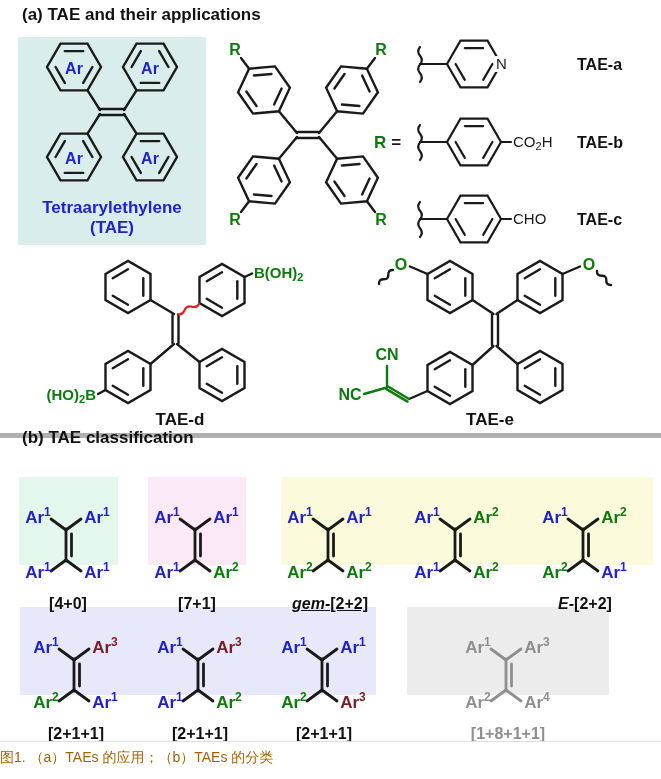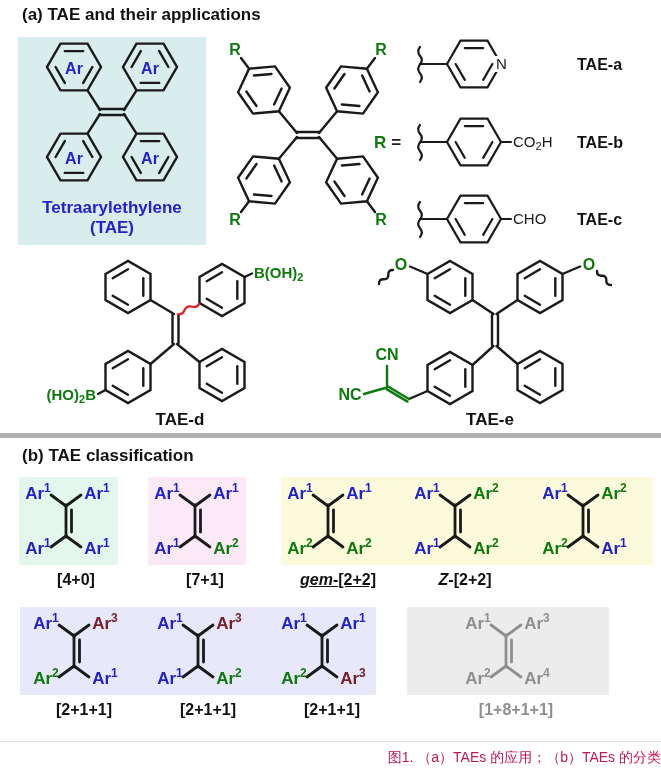--- a/index.html
+++ b/index.html
@@ -5,28 +5,28 @@
   html,body{margin:0;padding:0;background:#fff;}
   .page{position:relative;width:661px;height:779px;background:#fff;
         font-family:"Liberation Sans",sans-serif;overflow:hidden;}
   .abs{position:absolute;}
   .heading{font-size:17px;font-weight:bold;color:#111;}
   .box{position:absolute;border-radius:1px;}
   svg{position:absolute;overflow:visible;}
   svg text{font-family:"Liberation Sans",sans-serif;font-weight:bold;}
   svg text.reg{font-weight:normal;}
   .divider{position:absolute;left:0;width:661px;height:5px;background:#b0b0b0;}
-  .tile{position:absolute;width:116px;height:122px;}
+  .tile{position:absolute;width:116px;height:122px;margin-top:24px;}
   .tile svg{left:0;top:0;}
-  .tile-label{position:absolute;left:8px;top:97px;width:116px;text-align:center;
+  .tile-label{position:absolute;left:0;top:97px;width:116px;text-align:center;
               font-size:16px;font-weight:bold;color:#111;}
   .tile-label i{font-style:italic;}
   .caption-bar{position:absolute;top:741px;left:0;width:661px;border-top:1px solid #dcdcdc;}
-  .caption{position:absolute;top:749px;left:0;width:661px;text-align:right;
-           font-size:14px;color:#be185d;}
+  .caption{position:absolute;top:749px;left:0;width:661px;text-align:left;
+           font-size:14px;color:#a16207;}
 </style>
 </head>
 <body>
 
 <div class="page">
 
   <div class="abs heading" style="left:22px;top:5px;">(a) TAE and their applications</div>
 
   <div class="box" style="left: 18px; top: 37px; width: 188px; height: 208px; background: rgb(217, 237, 236);"></div>
 
@@ -239,21 +239,21 @@
     </g>
     <text x="71" y="17" font-size="16" text-anchor="middle" fill="#0e7a0e">O</text>
     <text x="259" y="17" font-size="16" text-anchor="middle" fill="#0e7a0e">O</text>
     <text x="57" y="107" font-size="16" text-anchor="middle" fill="#0e7a0e">CN</text>
     <text x="20" y="147" font-size="16" text-anchor="middle" fill="#0e7a0e">NC</text>
     <text x="160" y="172" font-size="17" text-anchor="middle" fill="#111">TAE-e</text>
   </svg>
 
   <div class="divider" style="top: 433px; background: rgb(176, 176, 176);"></div>
 
-  <div class="abs heading" style="left:22px;top:446px;">(b) TAE classification</div>
+  <div class="abs heading" style="left:22px;top:428px;">(b) TAE classification</div>
 
   <div class="box" style="left: 19px; top: 477px; width: 99px; height: 88px; background: rgb(228, 247, 236);"></div>
   <div class="box" style="left: 148px; top: 477px; width: 98px; height: 88px; background: rgb(252, 233, 247);"></div>
   <div class="box" style="left: 281px; top: 477px; width: 372px; height: 88px; background: rgb(251, 251, 219);"></div>
   <div class="box" style="left: 20px; top: 607px; width: 356px; height: 88px; background: rgb(232, 232, 251);"></div>
   <div class="box" style="left: 407px; top: 607px; width: 202px; height: 88px; background: rgb(236, 236, 236);"></div>
 
   <div id="tiles">
   <div class="tile" style="left: 10px; top: 474px;">
     <svg width="116" height="94" viewBox="0 0 116 94">
@@ -317,38 +317,38 @@
         <line x1="56" y1="32" x2="41" y2="21"></line>
         <line x1="56" y1="32" x2="71" y2="21"></line>
         <line x1="56" y1="62" x2="41" y2="73"></line>
         <line x1="56" y1="62" x2="71" y2="73"></line>
       </g>
       <text class="c-tl" x="28" y="25" font-size="17" text-anchor="middle" fill="#2222cc"><tspan dy="0.0">Ar</tspan><tspan dy="-7.1" font-size="12">1</tspan></text>
       <text class="c-tr" x="87" y="25" font-size="17" text-anchor="middle" fill="#0e7a0e"><tspan dy="0.0">Ar</tspan><tspan dy="-7.1" font-size="12">2</tspan></text>
       <text class="c-bl" x="28" y="80" font-size="17" text-anchor="middle" fill="#2222cc"><tspan dy="0.0">Ar</tspan><tspan dy="-7.1" font-size="12">1</tspan></text>
       <text class="c-br" x="87" y="80" font-size="17" text-anchor="middle" fill="#0e7a0e"><tspan dy="0.0">Ar</tspan><tspan dy="-7.1" font-size="12">2</tspan></text>
     </svg>
-    <div class="tile-label" style="color: rgb(17, 17, 17);"><i class="tile-pre">Z-</i><span class="tile-post">[2+2]</span></div>
   </div>
 
   <div class="tile" style="left: 527px; top: 474px;">
     <svg width="116" height="94" viewBox="0 0 116 94">
       <g class="tbonds" stroke-width="2.8" stroke-linecap="round" fill="none" stroke="#1a1a1a">
         <line x1="56" y1="31" x2="56" y2="63"></line>
         <line x1="61.5" y1="36" x2="61.5" y2="58"></line>
         <line x1="56" y1="32" x2="41" y2="21"></line>
         <line x1="56" y1="32" x2="71" y2="21"></line>
         <line x1="56" y1="62" x2="41" y2="73"></line>
         <line x1="56" y1="62" x2="71" y2="73"></line>
       </g>
       <text class="c-tl" x="28" y="25" font-size="17" text-anchor="middle" fill="#2222cc"><tspan dy="0.0">Ar</tspan><tspan dy="-7.1" font-size="12">1</tspan></text>
       <text class="c-tr" x="87" y="25" font-size="17" text-anchor="middle" fill="#0e7a0e"><tspan dy="0.0">Ar</tspan><tspan dy="-7.1" font-size="12">2</tspan></text>
       <text class="c-bl" x="28" y="80" font-size="17" text-anchor="middle" fill="#0e7a0e"><tspan dy="0.0">Ar</tspan><tspan dy="-7.1" font-size="12">2</tspan></text>
       <text class="c-br" x="87" y="80" font-size="17" text-anchor="middle" fill="#2222cc"><tspan dy="0.0">Ar</tspan><tspan dy="-7.1" font-size="12">1</tspan></text>
     </svg>
+    <div class="tile-label" style="color: rgb(17, 17, 17);"><i class="tile-pre">E-</i><span class="tile-post">[2+2]</span></div>
   </div>
 
   <div class="tile" style="left: 18px; top: 604px;">
     <svg width="116" height="94" viewBox="0 0 116 94">
       <g class="tbonds" stroke-width="2.8" stroke-linecap="round" fill="none" stroke="#1a1a1a">
         <line x1="56" y1="31" x2="56" y2="63"></line>
         <line x1="61.5" y1="36" x2="61.5" y2="58"></line>
         <line x1="56" y1="32" x2="41" y2="21"></line>
         <line x1="56" y1="32" x2="71" y2="21"></line>
         <line x1="56" y1="62" x2="41" y2="73"></line>

